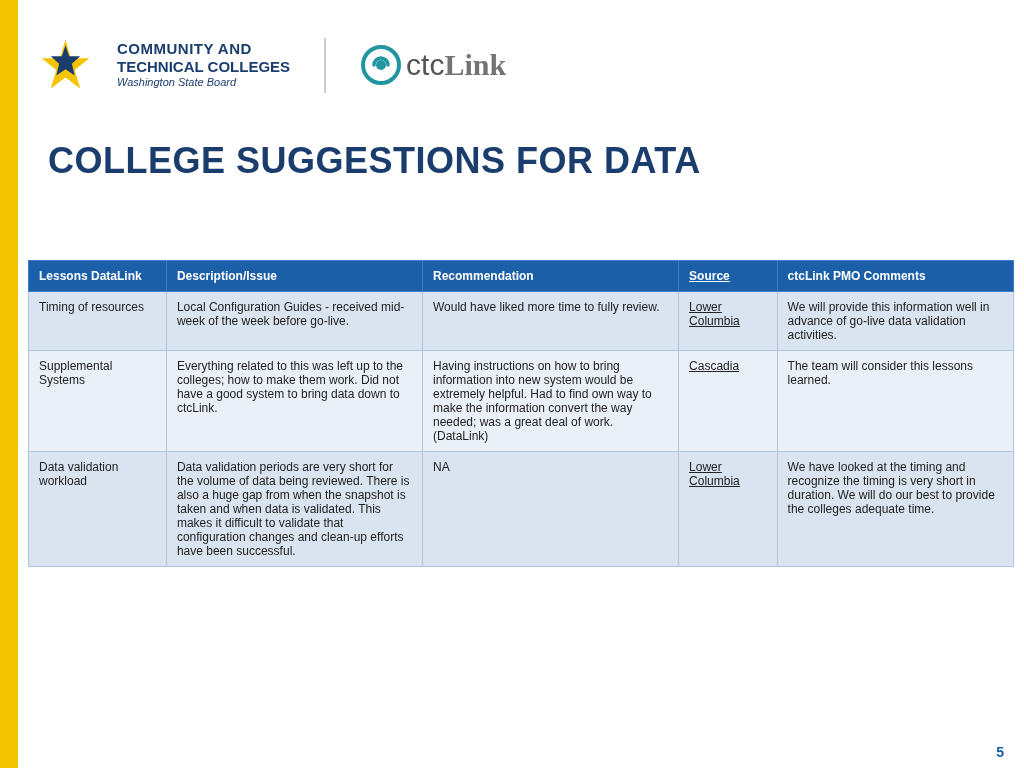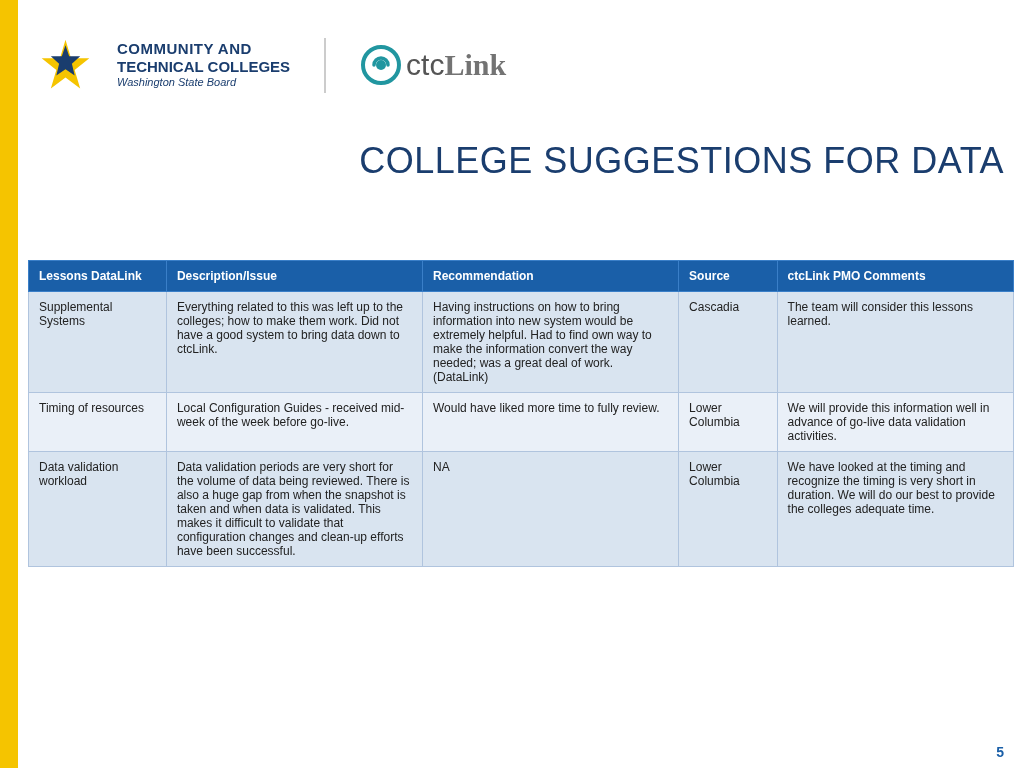--- a/index.html
+++ b/index.html
@@ -94,26 +94,25 @@
     .main-title {
       position: absolute;
       left: 28px;
       top: 130px;
       right: 0;
       padding: 10px 20px 15px 20px;
     }
 
     .main-title h1 {
       font-size: 36px;
-      font-weight: 400;
+      font-weight: 700;
       color: #1a3d6e;
       text-transform: uppercase;
       line-height: 1.15;
       letter-spacing: 0.5px;
-      text-align: right;
     }
 
     
     .table-container {
       position: absolute;
       left: 28px;
       top: 260px;
       right: 10px;
       bottom: 30px;
     }
@@ -147,21 +146,21 @@
       padding: 8px 10px;
       vertical-align: top;
       font-size: 12px;
       color: #222222;
       border: 1px solid #b0c4de;
     }
 
     .col-lessons { width: 14%; }
     .col-description { width: 26%; }
     .col-recommendation { width: 26%; }
-    .col-source { width: 10%; }
+    .col-source { width: 10%; text-decoration: underline; }
     .col-comments { width: 24%; }
 
     
     .page-number {
       position: absolute;
       bottom: 8px;
       right: 20px;
       font-size: 14px;
       color: #1a5fa8;
       font-weight: bold;
@@ -237,34 +236,34 @@
       <tr>
         <th class="col-lessons">Lessons DataLink</th>
         <th class="col-description">Description/Issue</th>
         <th class="col-recommendation">Recommendation</th>
         <th class="col-source">Source</th>
         <th class="col-comments">ctcLink PMO Comments</th>
       </tr>
     </thead>
     <tbody>
       <tr>
+        <td class="col-lessons">Timing of resources</td>
+        <td class="col-description">Local Configuration Guides - received mid-week of the week before go-live.</td>
+        <td class="col-recommendation">Would have liked more time to fully review.</td>
+        <td class="col-source">Lower Columbia</td>
+        <td class="col-comments">We will provide this information well in advance of go-live data validation activities.</td>
+      </tr>
+      <tr>
         <td class="col-lessons">Supplemental Systems</td>
         <td class="col-description">Everything related to this was left up to the colleges; how to make them work. Did not have a good system to bring data down to ctcLink.</td>
         <td class="col-recommendation">Having instructions on how to bring information into new system would be extremely helpful. Had to find own way to make the information convert the way needed; was a great deal of work. (DataLink)</td>
         <td class="col-source">Cascadia</td>
         <td class="col-comments">The team will consider this lessons learned.</td>
       </tr>
       <tr>
-        <td class="col-lessons">Timing of resources</td>
-        <td class="col-description">Local Configuration Guides - received mid-week of the week before go-live.</td>
-        <td class="col-recommendation">Would have liked more time to fully review.</td>
-        <td class="col-source">Lower Columbia</td>
-        <td class="col-comments">We will provide this information well in advance of go-live data validation activities.</td>
-      </tr>
-      <tr>
         <td class="col-lessons">Data validation workload</td>
         <td class="col-description">Data validation periods are very short for the volume of data being reviewed. There is also a huge gap from when the snapshot is taken and when data is validated. This makes it difficult to validate that configuration changes and clean-up efforts have been successful.</td>
         <td class="col-recommendation">NA</td>
         <td class="col-source">Lower Columbia</td>
         <td class="col-comments">We have looked at the timing and recognize the timing is very short in duration.  We will do our best to provide the colleges adequate time.</td>
       </tr>
     </tbody>
   </table>
 </div>
 

